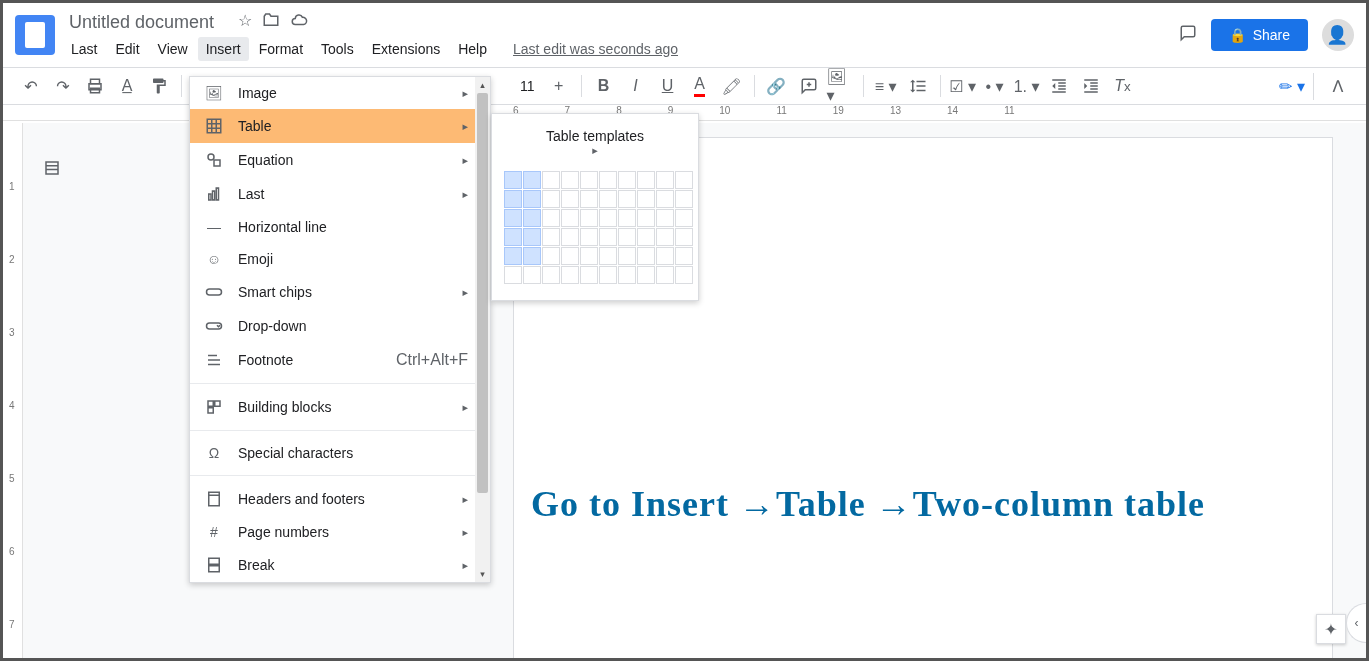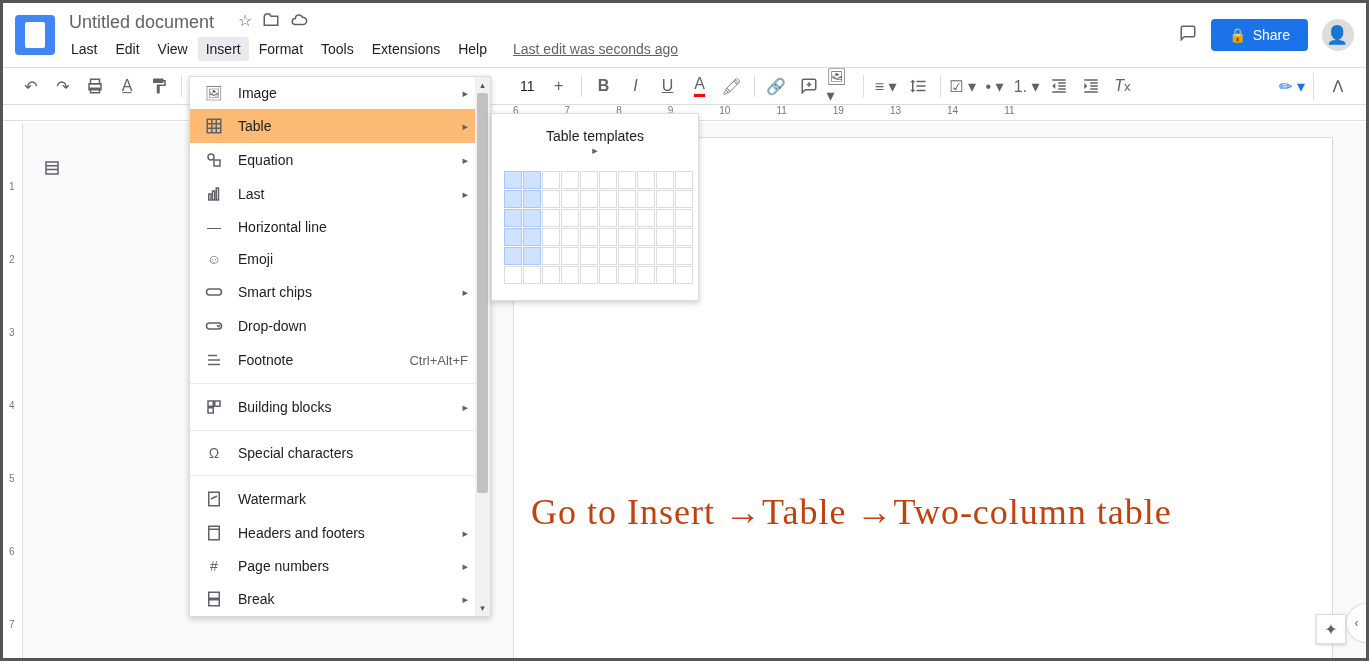--- a/index.html
+++ b/index.html
@@ -40,32 +40,32 @@
 
 .dropdown { position: absolute; left: 186px; top: 73px; width: 302px; background: #fff; border: 1px solid #dadce0; box-shadow: 0 2px 6px rgba(0,0,0,0.2); z-index: 100; }
 .dd-scroll { position: absolute; right: 0; top: 0; bottom: 0; width: 15px; background: #f1f1f1; }
 .dd-thumb { position: absolute; right: 2px; top: 16px; width: 11px; height: 400px; background: #c1c1c1; border-radius: 2px; }
 .dd-up, .dd-down { position:absolute; right:2px; width:11px; height:14px; display:flex; align-items:center; justify-content:center; font-size:9px; color:#555;}
 .dd-up { top:1px; } .dd-down { bottom:1px; }
 .dd-item { display: flex; align-items: center; padding: 8px 14px; font-size: 14px; color: #202124; cursor: pointer; gap: 14px; position: relative; }
 .dd-item.active { background: #fdba74; }
 .dd-icon { width: 20px; display: flex; justify-content: center; color: #5f6368; }
 .dd-arrow { position: absolute; right: 22px; color: #5f6368; font-size: 11px; }
-.dd-shortcut { position: absolute; right: 22px; color: #5f6368; font-size: 13px; }
+.dd-shortcut { position: absolute; right: 22px; color: #5f6368; font-size: 16px; }
 .dd-sep { height: 1px; background: #e8eaed; margin: 6px 0; }
 
 .submenu { position: absolute; left: 488px; top: 110px; width: 208px; background: #fff; border: 1px solid #dadce0; box-shadow: 0 2px 6px rgba(0,0,0,0.2); z-index: 101; padding: 8px 0 12px; }
 .sm-row { display: flex; align-items: center; justify-content: space-between; padding: 6px 14px; font-size: 14px; color: #202124; cursor: pointer; flex-direction: column; }
 .sm-arrow { color: #5f6368; font-size: 11px; }
 .table-grid { display: grid; grid-template-columns: repeat(10, 18px); grid-template-rows: repeat(6, 18px); gap: 1px; padding: 8px 12px 4px; }
 .tg-cell { width: 18px; height: 18px; border: 1px solid #dadce0; background: #fff; }
 .tg-cell.sel { background: #cfe2ff; border-color: #a8c7fa; }
 .tg-label { text-align: center; font-size: 13px; color: #202124; padding-top: 4px; }
 
-.annotation { position: absolute; left: 528px; top: 480px; font-family: 'Comic Sans MS', cursive; font-size: 36px; font-weight: normal; color: #c2410c; z-index: 50; letter-spacing: 1px; margin-top: 8px; }
+.annotation { position: absolute; left: 528px; top: 480px; font-family: 'Comic Sans MS', cursive; font-size: 36px; font-weight: bold; color: #0369a1; z-index: 50; letter-spacing: 1px; }
 
 .explore-btn { position: absolute; right: 20px; bottom: 14px; width: 30px; height: 30px; background: #fff; border: 1px solid #dadce0; box-shadow: 0 1px 3px rgba(0,0,0,0.2); display: flex; align-items: center; justify-content: center; color: #5f6368; cursor: pointer; }
 .side-chev { position: absolute; right: 0; top: 480px; width: 20px; height: 40px; background: #fff; border: 1px solid #dadce0; border-right: none; border-radius: 20px 0 0 20px; display: flex; align-items: center; justify-content: center; color: #5f6368; cursor: pointer; font-size: 12px; }
 
 svg { width: 18px; height: 18px; }
 </style>
 </head>
 <body>
 
 <div class="header">
@@ -312,29 +312,20 @@
   <div class="dd-sep"></div>
   <div class="dd-item">
     <span class="dd-icon">Ω</span>
     <span>Special characters</span>
   </div>
   <div class="dd-sep"></div>
   <div class="dd-item">
     <span class="dd-icon">
         <svg viewBox="0 0 24 24" fill="none" stroke="currentColor" stroke-width="2">
           <rect x="5" y="3" width="14" height="18"></rect>
-          <line x1="8" y1="12" x2="16" y2="8"></line>
-        </svg>
-      </span>
-    <span>Watermark</span>
-  </div>
-  <div class="dd-item">
-    <span class="dd-icon">
-        <svg viewBox="0 0 24 24" fill="none" stroke="currentColor" stroke-width="2">
-          <rect x="5" y="3" width="14" height="18"></rect>
           <line x1="5" y1="7" x2="19" y2="7"></line>
         </svg>
       </span>
     <span>Headers and footers</span>
     <span class="dd-arrow">▸</span>
   </div>
   <div class="dd-item">
     <span class="dd-icon">#</span>
     <span>Page numbers</span>
     <span class="dd-arrow">▸</span>

